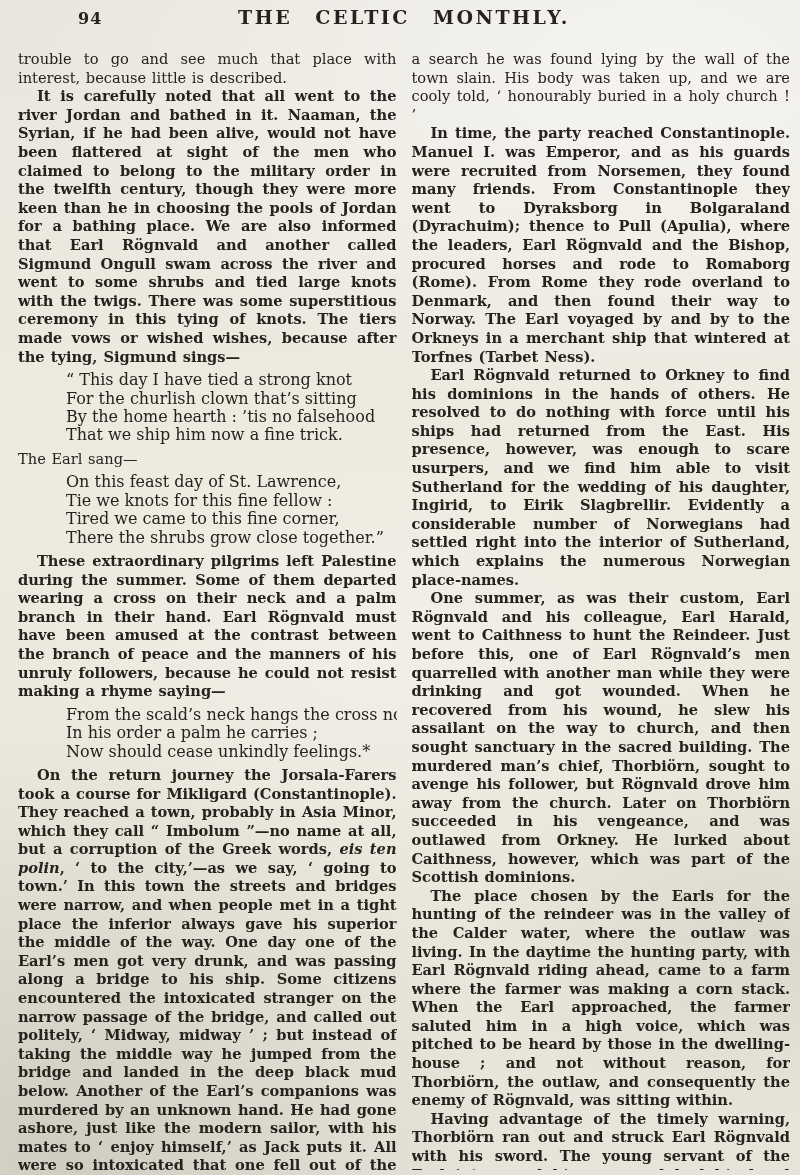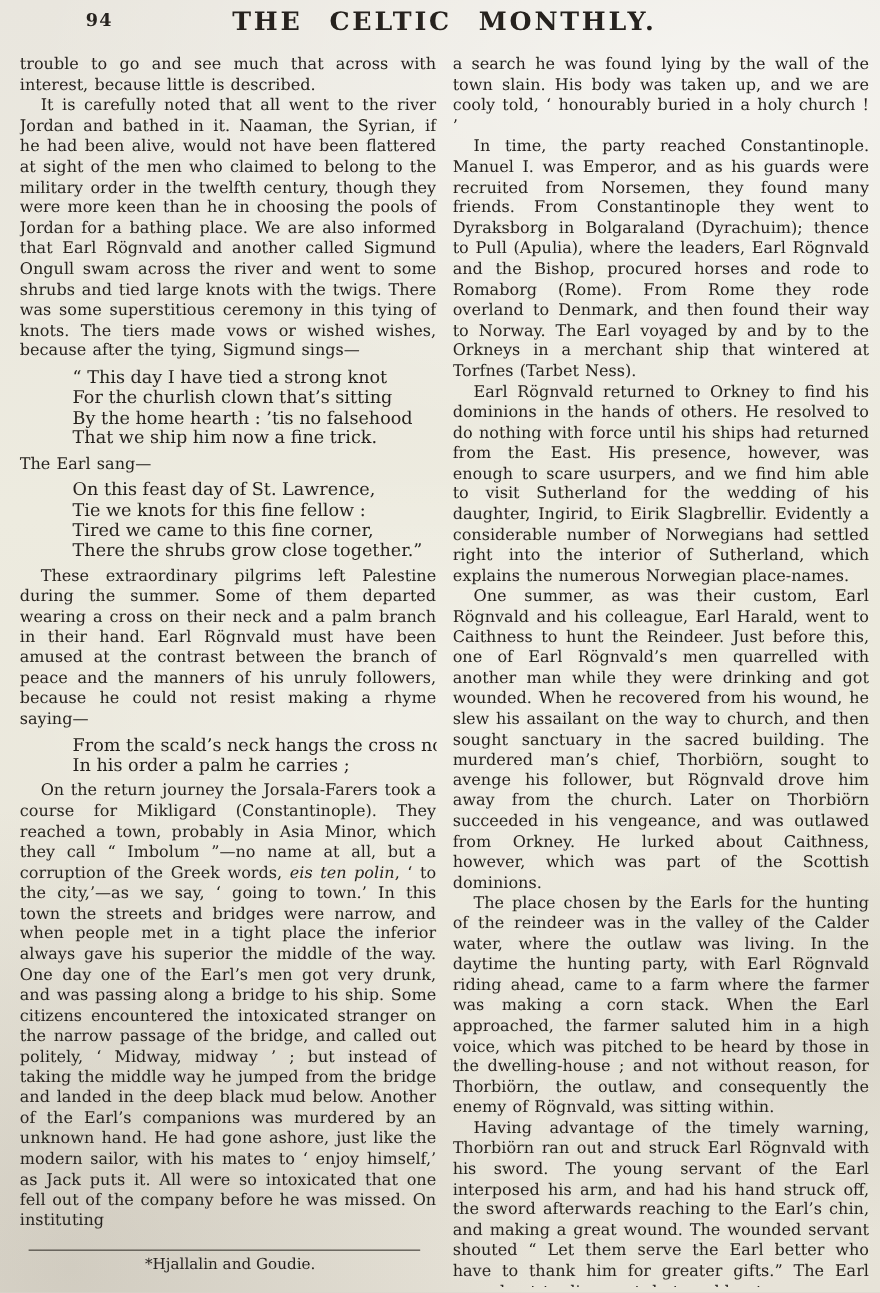--- a/index.html
+++ b/index.html
@@ -23,42 +23,42 @@
       linear-gradient(180deg, #e9e6de 0%, #edebdf 40%, #e7e3d8 100%);
   }
   .page-header { position: relative; height: 34px; }
   .page-number {
     position: absolute; left: 20px; top: 3px;
     font-size: 16px; font-weight: bold; letter-spacing: 1px; margin-left: 40px;
   }
   .journal-title {
     position: absolute; left: 0; right: 0; top: 0; margin: 0;
     text-align: center;
-    font-size: 23px; font-weight: bold;
+    font-size: 19px; font-weight: bold;
     letter-spacing: 2.5px; word-spacing: 14px;
   }
   .columns {
     display: flex; gap: 15px;
     margin-top: 10px;
     height: 1120px;
   }
   .column {
     flex: 1 1 0;
     min-width: 0;
     overflow: hidden;
     display: flex; flex-direction: column;
   }
   .para {
     margin: 0;
     text-align: justify;
     font-size: 14.6px;
     line-height: 18.6px;
     word-spacing: 1px;
   }
-  .para.indent { text-indent: 19px; }
+  .para.indent { text-indent: 19px; font-weight: bold; }
   .para em { font-style: italic; }
   .verse {
     margin: 5px 0 5px 48px;
     font-size: 16px;
     line-height: 18.4px;
   }
   .verse-line { white-space: nowrap; }
   .footnote-block { margin-top: auto; padding: 0 4px 12px 8px; }
   .footnote-rule {
     border: 0; border-top: 1.2px solid #3d3933;
@@ -71,39 +71,40 @@
 
 <div class="page">
   <header class="page-header">
     <span class="page-number">94</span>
     <h1 class="journal-title">THE  CELTIC  MONTHLY.</h1>
   </header>
 
   <main class="columns">
     <section class="column">
       <div id="left-blocks">
-          <p class="para">trouble to go and see much that across with interest, because little is described.</p>
+          <p class="para">trouble to go and see much that place with interest, because little is described.</p>
           <p class="para indent">It is carefully noted that all went to the river Jordan and bathed in it.  Naaman, the Syrian, if he had been alive, would not have been flattered at sight of the men who claimed to belong to the military order in the twelfth century, though they were more keen than he in choosing the pools of Jordan for a bathing place.  We are also informed that Earl Rögnvald and another called Sigmund Ongull swam across the river and went to some shrubs and tied large knots with the twigs.  There was some superstitious ceremony in this tying of knots.  The tiers made vows or wished wishes, because after the tying, Sigmund sings—</p>
           <div class="verse">
             <div class="verse-line">“ This day I have tied a strong knot</div>
             <div class="verse-line">For the churlish clown that’s sitting</div>
             <div class="verse-line">By the home hearth : ’tis no falsehood</div>
             <div class="verse-line">That we ship him now a fine trick.</div>
           </div>
           <p class="para">The Earl sang—</p>
           <div class="verse">
             <div class="verse-line">On this feast day of St. Lawrence,</div>
             <div class="verse-line">Tie we knots for this fine fellow :</div>
             <div class="verse-line">Tired we came to this fine corner,</div>
             <div class="verse-line">There the shrubs grow close together.”</div>
           </div>
           <p class="para indent">These extraordinary pilgrims left Palestine during the summer.  Some of them departed wearing a cross on their neck and a palm branch in their hand.  Earl Rögnvald must have been amused at the contrast between the branch of peace and the manners of his unruly followers, because he could not resist making a rhyme saying—</p>
           <div class="verse">
             <div class="verse-line">From the scald’s neck hangs the cross now,</div>
             <div class="verse-line">In his order a palm he carries ;</div>
+            <div class="verse-line">Now should cease unkindly feelings.*</div>
           </div>
           <p class="para indent"><span>On the return journey the Jorsala-Farers took a course for Mikligard (Constantinople).  They reached a town, probably in Asia Minor, which they call “ Imbolum ”—no name at all, but a corruption of the Greek words, </span><em>eis ten polin</em><span>, ‘ to the city,’—as we say, ‘ going to town.’  In this town the streets and bridges were narrow, and when people met in a tight place the inferior always gave his superior the middle of the way. One day one of the Earl’s men got very drunk, and was passing along a bridge to his ship. Some citizens encountered the intoxicated stranger on the narrow passage of the bridge, and called out politely, ‘ Midway, midway ’ ; but instead of taking the middle way he jumped from the bridge and landed in the deep black mud below.  Another of the Earl’s companions was murdered by an unknown hand.  He had gone ashore, just like the modern sailor, with his mates to ‘ enjoy himself,’ as Jack puts it. All were so intoxicated that one fell out of the company before he was missed.  On instituting</span></p>
         </div>
       <div class="footnote-block">
         <hr class="footnote-rule">
         <div class="footnote-text">*Hjallalin and Goudie.</div>
       </div>
     </section>
 
     <section class="column">

